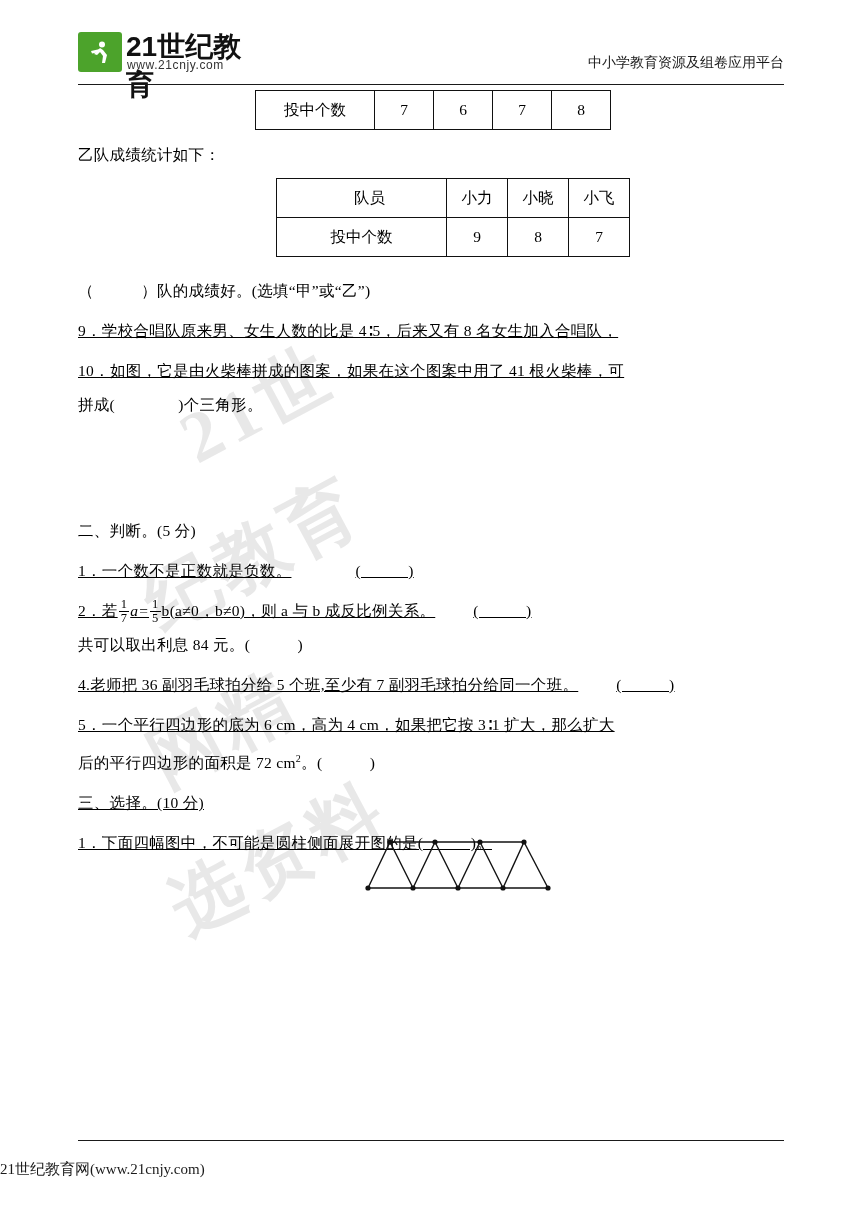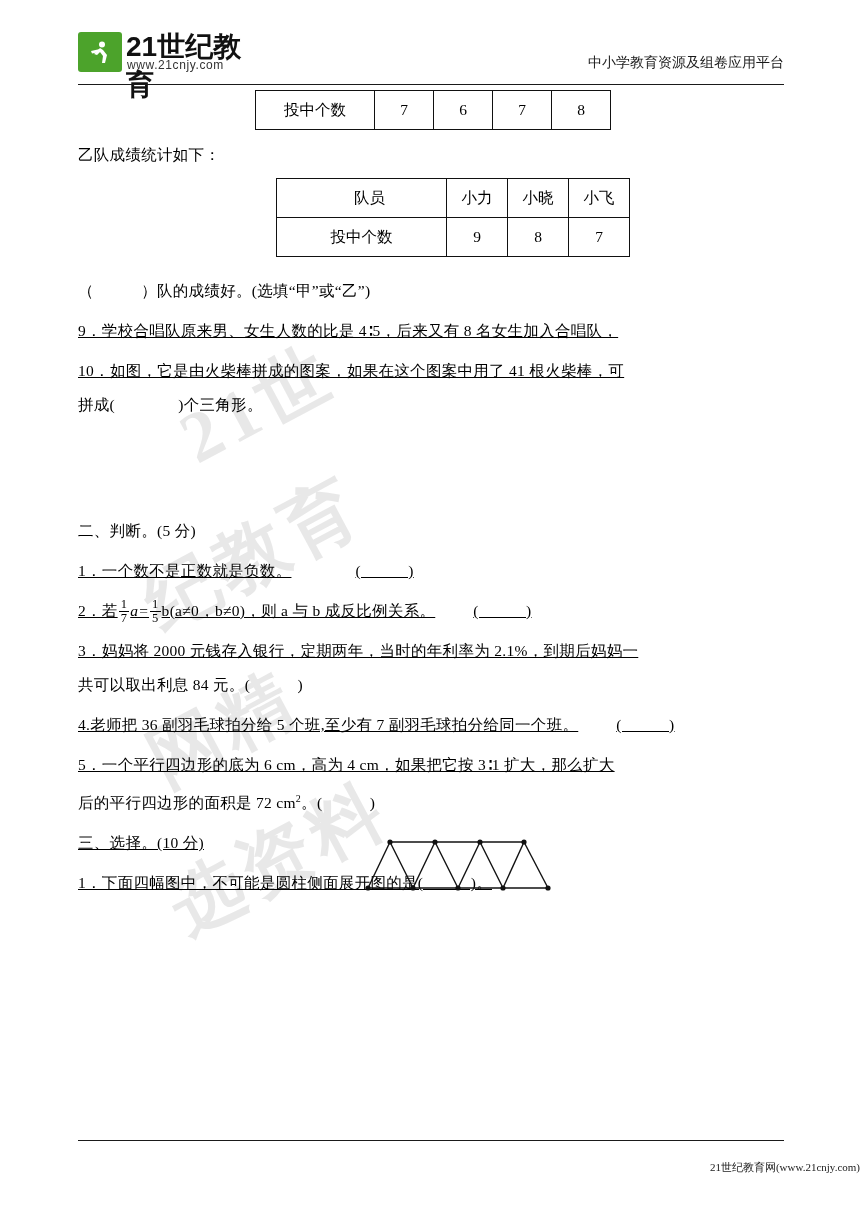--- a/index.html
+++ b/index.html
@@ -47,22 +47,22 @@
   .header-rule{
     position:absolute;left:78px;top:84px;width:706px;height:1px;
     background:#1a1a1a;
   }
   
   .footer-rule{
     position:absolute;left:78px;top:1140px;width:706px;height:1px;
     background:#1a1a1a;
   }
   .footer-text{
-    position:absolute;left:0;top:1160px;width:860px;text-align:right;
-    font-size:11px;color:#1a1a1a;
+    position:absolute;left:0;top:1160px;width:860px;text-align:left;
+    font-size:15px;color:#1a1a1a;
   }
   
   .watermark{
     position:absolute;left:130px;top:260px;width:620px;height:640px;
     transform:rotate(-28deg);
     font-family:"Liberation Serif", serif;
     font-size:72px;font-weight:bold;
     color:rgba(150,150,150,0.22);
     letter-spacing:6px;
     pointer-events:none;
@@ -223,21 +223,20 @@
         </g>
       </svg>
     </div>
 
     <p class="para">二、判断。(5 分)</p>
 
     <p class="para blk"><span>1．一个数不是正数就是负数。</span><span class="sp"></span><span>(　　　)</span></p>
 
     <p class="para blk"><span>2．若</span><span class="frac"><span class="nu">1</span><span class="de">7</span></span><span class="ital">a=</span><span class="frac"><span class="nu">1</span><span class="de">5</span></span><span>b(a≠0，b≠0)，则 a 与 b 成反比例关系。</span><span class="sp-sm"></span><span>(　　　)</span></p>
 
-    <p class="para blk">3．妈妈将 2000 元钱存入银行，定期两年，当时的年利率为 2.1%，到期后妈妈一</p>
     <p class="para"><span>共可以取出利息 84 元。</span><span>(　　　)</span></p>
 
     <p class="para blk"><span>4.老师把 36 副羽毛球拍分给 5 个班,至少有 7 副羽毛球拍分给同一个班。</span><span class="sp-sm"></span><span>(　　　)</span></p>
 
     <p class="para blk">5．一个平行四边形的底为 6 cm，高为 4 cm，如果把它按 3∶1 扩大，那么扩大</p>
     <p class="para"><span>后的平行四边形的面积是 72 cm</span><span class="sup">2</span><span>。</span><span>(　　　)</span></p>
 
     <p class="para blk">三、选择。(10 分)</p>
 
     <p class="para blk">1．下面四幅图中，不可能是圆柱侧面展开图的是(　　　)。</p>

